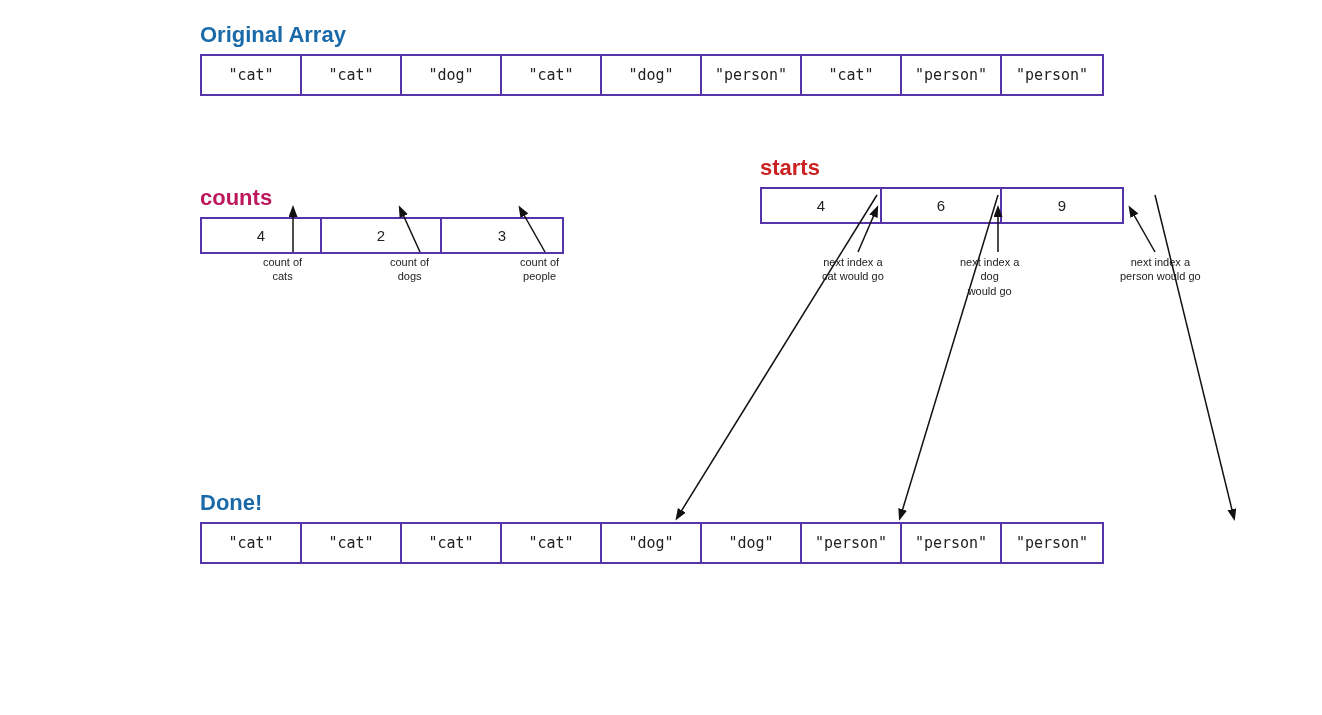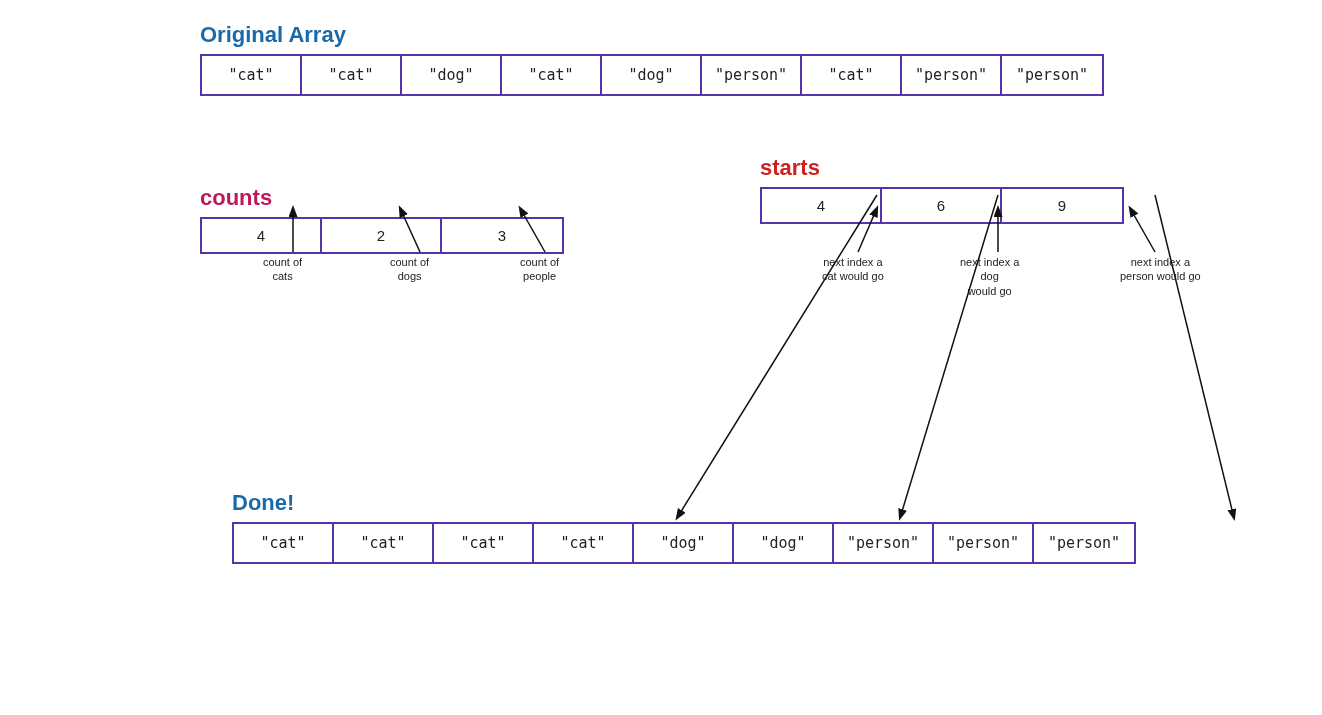--- a/index.html
+++ b/index.html
@@ -59,21 +59,20 @@
     .section-starts {
       position: absolute;
       top: 155px;
       left: 760px;
     }
 
     .section-done {
       position: absolute;
       top: 490px;
       left: 200px;
-      margin-left: 32px;
     }
 
     .label-green { color: #be185d; margin-top: 37px; }
     .label-red { color: #cc2222; }
     .label-blue { color: #1a6aaa; }
 
     
     .annotation {
       position: absolute;
       font-size: 11px;

